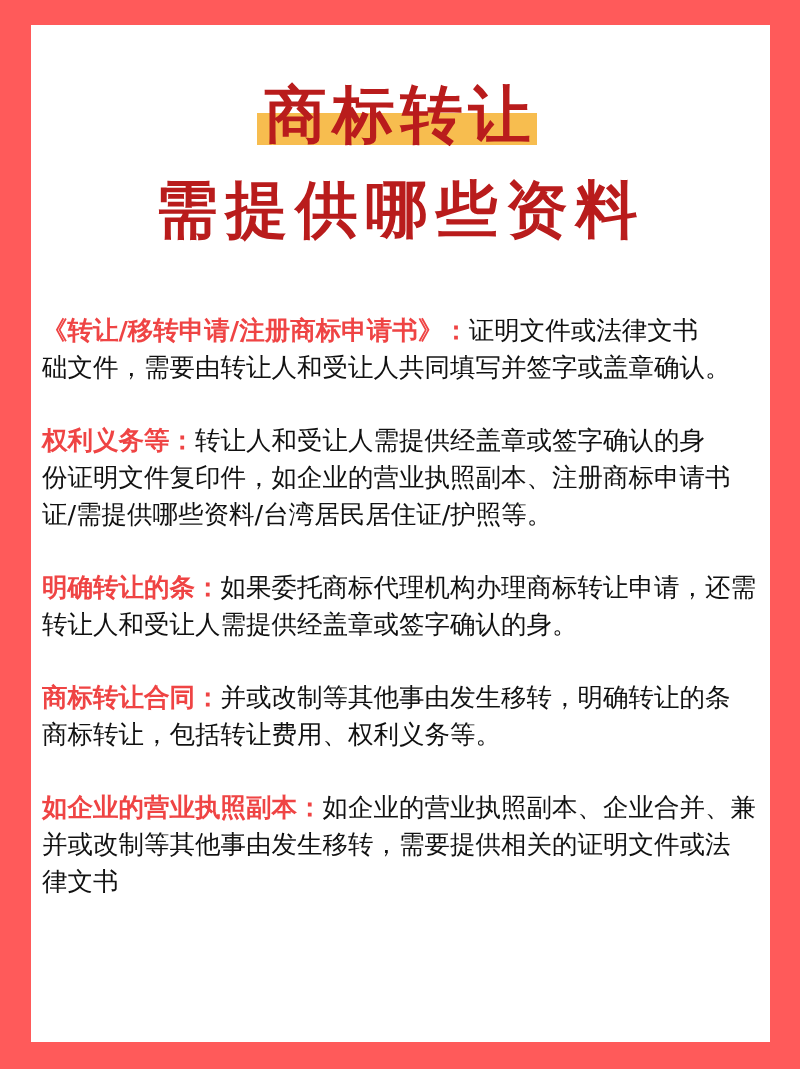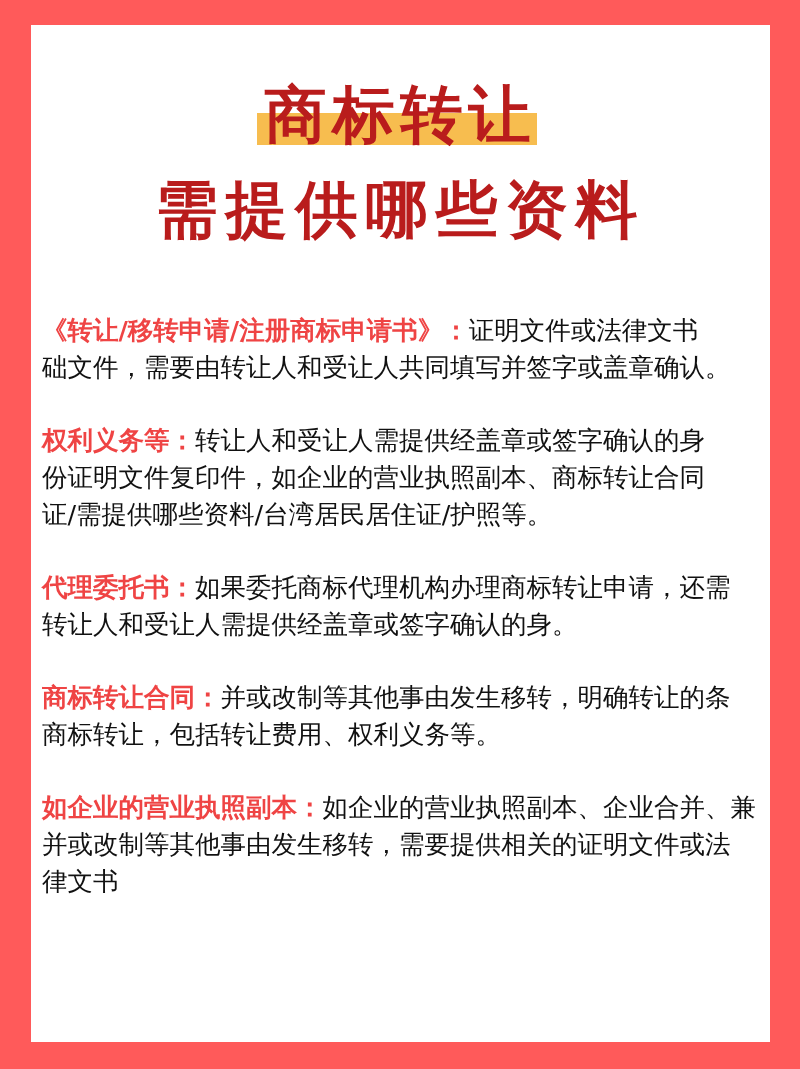--- a/index.html
+++ b/index.html
@@ -60,26 +60,26 @@
 
   <div class="content">
 
     <div class="para">
       <span class="line"><span class="label">《转让/移转申请/注册商标申请书》：</span><span>证明文件或法律文书</span></span>
       <span class="line">础文件，需要由转让人和受让人共同填写并签字或盖章确认。</span>
     </div>
 
     <div class="para">
       <span class="line"><span class="label">权利义务等：</span><span>转让人和受让人需提供经盖章或签字确认的身</span></span>
-      <span class="line">份证明文件复印件，如企业的营业执照副本、商标转让合同</span>
+      <span class="line">份证明文件复印件，如企业的营业执照副本、注册商标申请书</span>
       <span class="line">证/需提供哪些资料/台湾居民居住证/护照等。</span>
     </div>
 
     <div class="para">
-      <span class="line"><span class="label">代理委托书：</span><span>如果委托商标代理机构办理商标转让申请，还需</span></span>
+      <span class="line"><span class="label">明确转让的条：</span><span>如果委托商标代理机构办理商标转让申请，还需</span></span>
       <span class="line">转让人和受让人需提供经盖章或签字确认的身。</span>
     </div>
 
     <div class="para">
       <span class="line"><span class="label">商标转让合同：</span><span>并或改制等其他事由发生移转，明确转让的条</span></span>
       <span class="line">商标转让，包括转让费用、权利义务等。</span>
     </div>
 
     <div class="para">
       <span class="line"><span class="label">如企业的营业执照副本：</span><span>如企业的营业执照副本、企业合并、兼</span></span>

